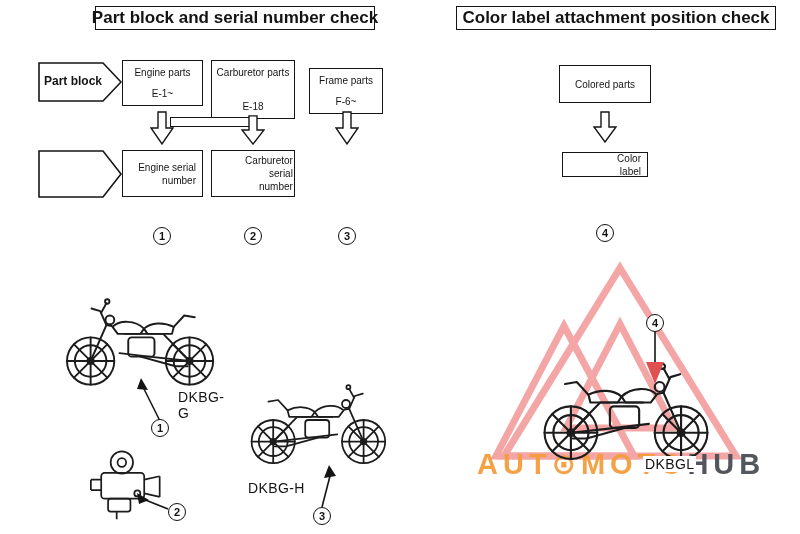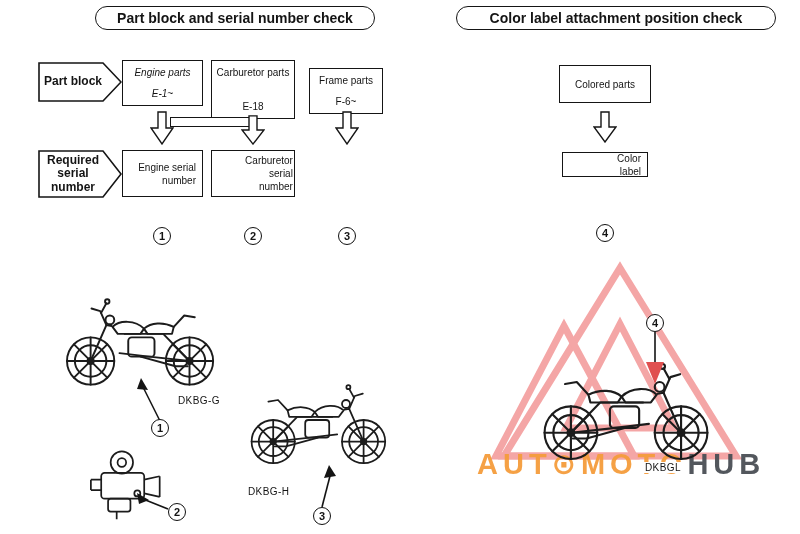--- a/index.html
+++ b/index.html
@@ -3,23 +3,23 @@
 <meta charset="utf-8">
 <style>
   * { margin:0; padding:0; box-sizing:border-box; }
   html,body { background:#fff; }
   .page {
     position:relative; width:800px; height:534px; background:#fff;
     font-family:"Liberation Sans","DejaVu Sans",sans-serif; color:#141414;
     overflow:hidden;
   }
   .tbox {
-    position:absolute; height:24px; border:1.4px solid #151515; border-radius:12px;
+    position:absolute; height:24px; border:1.4px solid #151515; border-radius:0;
     background:#fff; display:flex; align-items:center; justify-content:center;
-    font-weight:700; font-size:14px; white-space:nowrap;
+    font-weight:700; font-size:17px; white-space:nowrap;
   }
   .tag { position:absolute;padding-left:43px; }
   .tag svg { position:absolute; inset:0; width:100%; height:100%; }
   .tag polygon { fill:#fff; stroke:#151515; stroke-width:1.6; }
   .tag .tag-label {
     position:absolute; left:2px; right:16px; top:0; bottom:0;
     display:flex; align-items:center; justify-content:center; text-align:center;
     font-weight:700; font-size:12px; line-height:1.12;
   }
   .fbox {
@@ -32,21 +32,21 @@
   .darrow svg { display:block; width:100%; height:100%; }
   .darrow polygon { fill:#fff; stroke:#151515; stroke-width:1.4; }
   .elbow { position:absolute; height:10px; border:1.3px solid #151515; background:#fff; }
   .cnum {
     position:absolute; width:18px; height:18px; border:1.7px solid #111; border-radius:50%;
     background:#fff; display:flex; align-items:center; justify-content:center;
     font-size:11px; font-weight:700; z-index:5;
   }
   .fig { position:absolute; }
   .art { position:absolute; }
-  .caption { position:absolute; font-size:10px; letter-spacing:.4px; background:#fff; padding:0 2px; z-index:4;margin-top:6px; }
+  .caption { position:absolute; font-size:14px; letter-spacing:.4px; background:#fff; padding:0 2px; z-index:4; }
   .ptr { position:absolute; inset:0; pointer-events:none; z-index:3; }
   .ptr line { stroke:#141414; stroke-width:1.6; }
   .ptr .head { fill:#141414; stroke:none; }
   .ptr .head-red { fill:#e05050; stroke:none; }
   .wm-tri { position:absolute; opacity:.8; z-index:0; }
   .wm-tri polygon { fill:none; stroke:#F29090; stroke-width:7; }
   .wm-text {
     position:absolute; font-weight:800; font-size:29px; letter-spacing:5px;
     white-space:nowrap; opacity:.95; z-index:1;
   }
@@ -98,21 +98,21 @@
 
   <div class="tbox" style="left:95px;top:6px;width:280px;">Part block and serial number check</div>
 
   <div class="tag" style="left:38px;top:62px;width:84px;height:40px;">
     <svg viewBox="0 0 84 40" preserveAspectRatio="none">
         <polygon points="1,1 65,1 83,20 65,39 1,39"></polygon>
       </svg>
     <span class="tag-label">Part block</span>
   </div>
 
-  <div class="fbox" style="left:122px;top:60px;width:81px;height:46px;font-style:italic;">
+  <div class="fbox" style="left:122px;top:60px;width:81px;height:46px;">
     <span>Engine parts</span>
     <span>E-1~</span>
   </div>
   <div class="fbox" style="left:211px;top:60px;width:84px;height:59px;">
     <span>Carburetor parts</span>
     <span>E-18</span>
   </div>
   <div class="fbox" style="left:309px;top:68px;width:74px;height:46px;">
     <span>Frame parts</span>
     <span>F-6~</span>
@@ -132,21 +132,20 @@
   <div class="darrow" style="left:335px;top:111px;width:24px;height:34px;">
     <svg viewBox="0 0 24 32" preserveAspectRatio="none">
         <polygon points="8,1 16,1 16,16 23,16 12,31 1,16 8,16"></polygon>
       </svg>
   </div>
 
   <div class="tag" style="left:38px;top:150px;width:84px;height:48px;">
     <svg viewBox="0 0 84 48" preserveAspectRatio="none">
         <polygon points="1,1 65,1 83,24 65,47 1,47"></polygon>
       </svg>
-    <span class="tag-label">Required serial number</span>
   </div>
 
   <div class="fbox center" style="left:122px;top:150px;width:81px;height:47px;">
     <span>Engine serial number</span>
   </div>
   <div class="fbox center" style="left:211px;top:150px;width:84px;height:47px;padding-left:38px;">
     <span>Carburetor serial number</span>
   </div>
 
 

